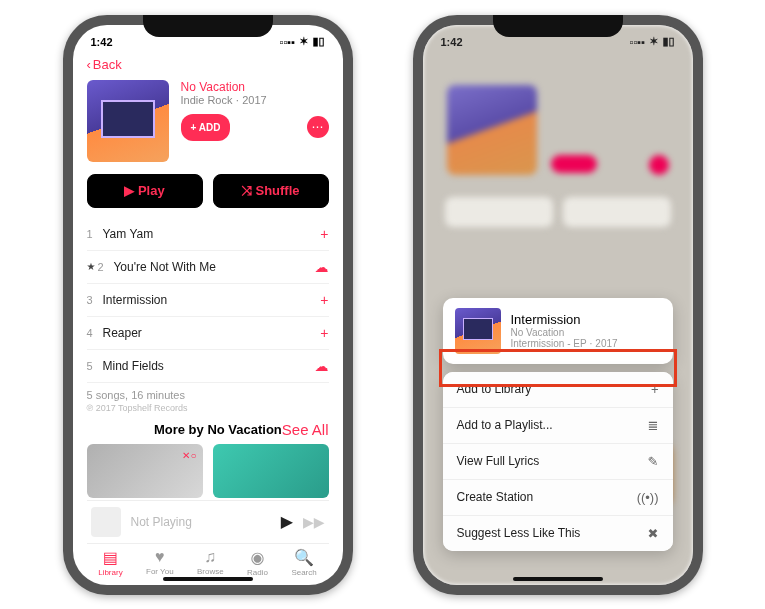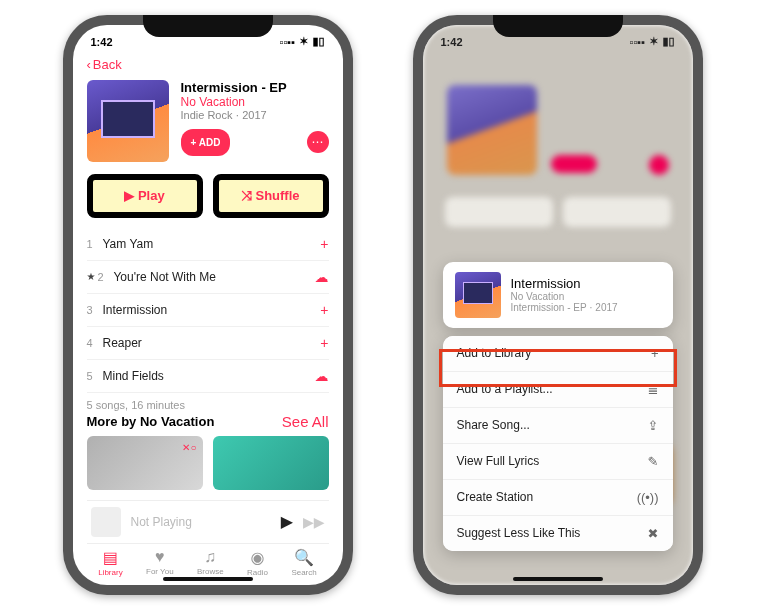--- a/index.html
+++ b/index.html
@@ -15,30 +15,30 @@
   .album-art { width: 82px; height: 82px; border-radius: 6px; background: linear-gradient(160deg,#6a5acd 0%,#4a3c9c 48%,#ff8c42 48%,#f5a25d 100%); position: relative; flex-shrink: 0; }
   .album-art::after { content:""; position:absolute; left:14px; top:20px; width:50px; height:34px; background:#2a2a5e; border:2px solid #c9b0ff; }
   .album-info { flex:1; font-size: 12px; }
   .album-title { font-weight: 600; font-size: 13px; }
   .album-artist { color: #ff2d55; font-size: 12px; }
   .album-meta { color: #888; font-size: 11px; margin-bottom: 8px; }
   .add-row { display:flex; align-items:center; gap:8px; }
   .add-pill { background:#ff2d55; color:#fff; font-size:10px; font-weight:700; padding:8px 10px; border-radius:12px; display:flex; align-items:center; gap:3px; }
   .red-dot { width:22px; height:22px; border-radius:50%; background:#ff2d55; color:#fff; display:flex; align-items:center; justify-content:center; font-size:12px; margin-left:auto; }
   .btn-row { display:flex; gap:10px; margin-top:12px; }
-  .pbtn { flex:1; border:6px solid #000000; border-radius:8px; padding:8px 0; text-align:center; color:#ff2d55; font-size:13px; font-weight:600; background:#fef9c3; }
+  .pbtn { flex:1; border:1px solid #000000; border-radius:8px; padding:8px 0; text-align:center; color:#ff2d55; font-size:13px; font-weight:600; background:#000000; }
   .tracks { margin-top:10px; }
   .track { display:flex; align-items:center; padding:8px 0; border-bottom:1px solid #f0f0f0; font-size:12px; }
   .track .num { width:16px; color:#999; font-size:11px; }
   .track .name { flex:1; color:#222; }
   .track .icon { color:#ff2d55; font-size:14px; }
   .star { color:#444; font-size:10px; margin-right:2px; }
   .summary { color:#999; font-size:11px; padding:6px 0 2px; }
   .copyright { color:#bbb; font-size:9px; }
-  .more-hdr { display:flex; justify-content:space-between; align-items:center; font-size:13px; font-weight:600;gap:11px; }
+  .more-hdr { display:flex; justify-content:flex-end; align-items:center; margin-top:8px; font-size:13px; font-weight:600; }
   .see-all { color:#ff2d55; font-size:15px; font-weight:400; }
   .more-row { display:flex; gap:10px; margin-top:6px; }
   .thumb { flex:1; height:54px; border-radius:6px; }
   .thumb.a { background:linear-gradient(135deg,#b0b0b0,#d8d8d8); position:relative; }
   .thumb.a::after{content:"✕○"; position:absolute; right:6px; top:6px; font-size:10px; color:#ff2d55;}
   .thumb.b { background:linear-gradient(135deg,#3ec9b0,#2a9c8a); }
   .np-bar { display:flex; align-items:center; gap:10px; border-top:1px solid #eee; padding:6px 4px; margin-top:auto; }
   .np-thumb { width:30px; height:30px; background:#eee; border-radius:4px; }
   .np-text { flex:1; color:#bbb; font-size:12px; }
   .np-play { font-size:16px; color:#222; }
@@ -84,21 +84,20 @@
     </div>
     <div class="content">
       <div class="back">
         <span>‹</span>
         <span>Back</span>
       </div>
 
       <div class="album-row">
         <div class="album-art"></div>
         <div class="album-info">
-          <div class="album-title">Intermission - EP</div>
           <div class="album-artist">No Vacation</div>
           <div class="album-meta">Indie Rock · 2017</div>
           <div class="add-row">
             <span class="add-pill">+ ADD</span>
             <span class="red-dot">⋯</span>
           </div>
         </div>
       </div>
 
       <div class="btn-row">
@@ -129,20 +128,21 @@
           <span class="icon">+</span>
         </div>
         <div class="track">
           <span class="num">5</span>
           <span class="name">Mind Fields</span>
           <span class="icon">☁</span>
         </div>
       </div>
 
       <div class="summary">5 songs, 16 minutes</div>
+      <div class="copyright">℗ 2017 Topshelf Records</div>
 
       <div class="more-hdr">
         <span>More by No Vacation</span>
         <span class="see-all">See All</span>
       </div>
       <div class="more-row">
         <div class="thumb a"></div>
         <div class="thumb b"></div>
       </div>
 
@@ -213,24 +213,20 @@
       <div class="sheet-card">
         <div class="sheet-item" style="border-top:none">
           <span>Add to Library</span>
           <span class="ri">+</span>
         </div>
         <div class="sheet-item">
           <span>Add to a Playlist...</span>
           <span class="ri">≣</span>
         </div>
         <div class="sheet-item">
-          <span>Share Song...</span>
-          <span class="ri">⇪</span>
-        </div>
-        <div class="sheet-item">
           <span>View Full Lyrics</span>
           <span class="ri">✎</span>
         </div>
         <div class="sheet-item">
           <span>Create Station</span>
           <span class="ri">((•))</span>
         </div>
         <div class="sheet-item">
           <span>Suggest Less Like This</span>
           <span class="ri">✖</span>

